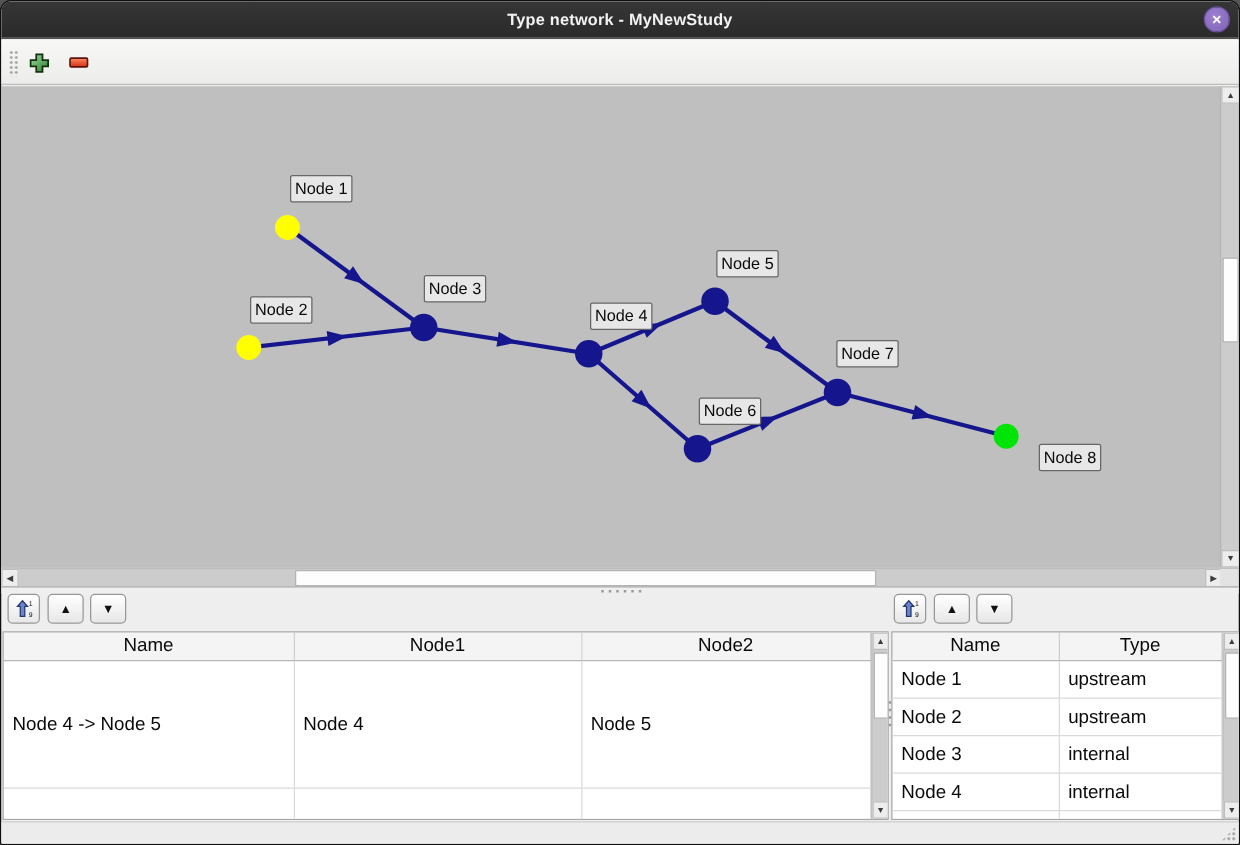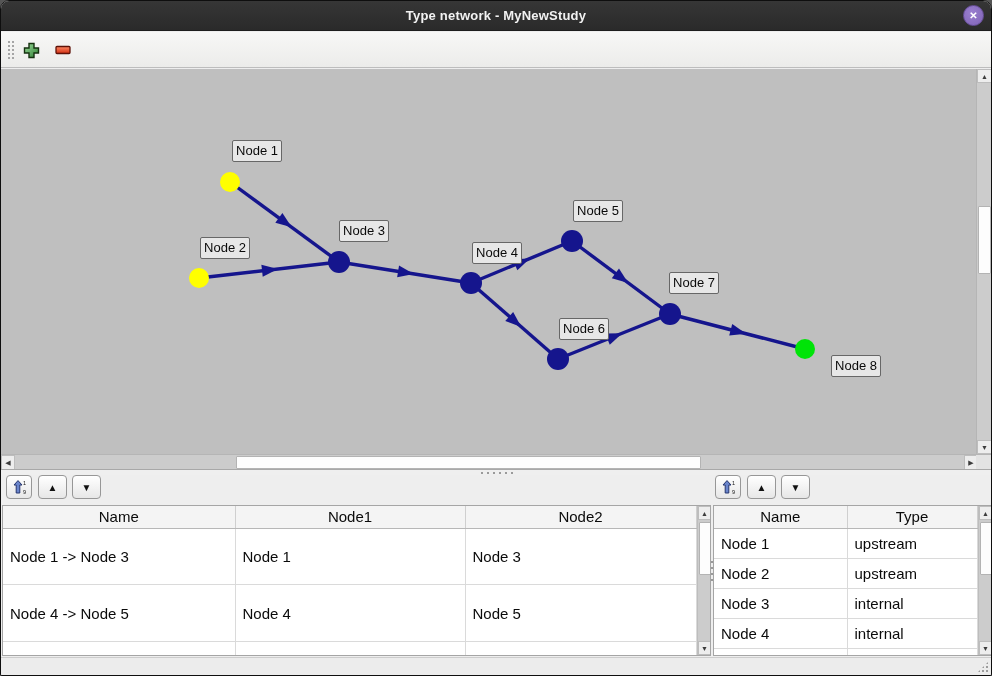--- a/index.html
+++ b/index.html
@@ -253,25 +253,20 @@
         </colgroup>
     <thead>
           <tr>
             <th>Name</th>
             <th>Node1</th>
             <th>Node2</th>
           </tr>
         </thead>
         <tbody>
           <tr>
-            <td>Node 1 -&gt; Node 3</td>
-            <td>Node 1</td>
-            <td>Node 3</td>
-          </tr>
-          <tr>
             <td>Node 4 -&gt; Node 5</td>
             <td>Node 4</td>
             <td>Node 5</td>
           </tr>
           <tr class="partial">
             <td></td>
             <td></td>
             <td></td>
           </tr>
         </tbody>

